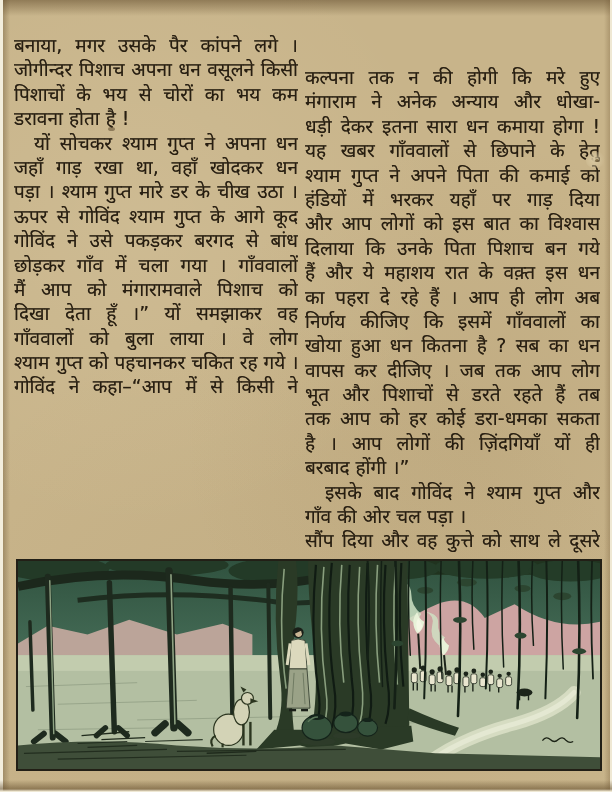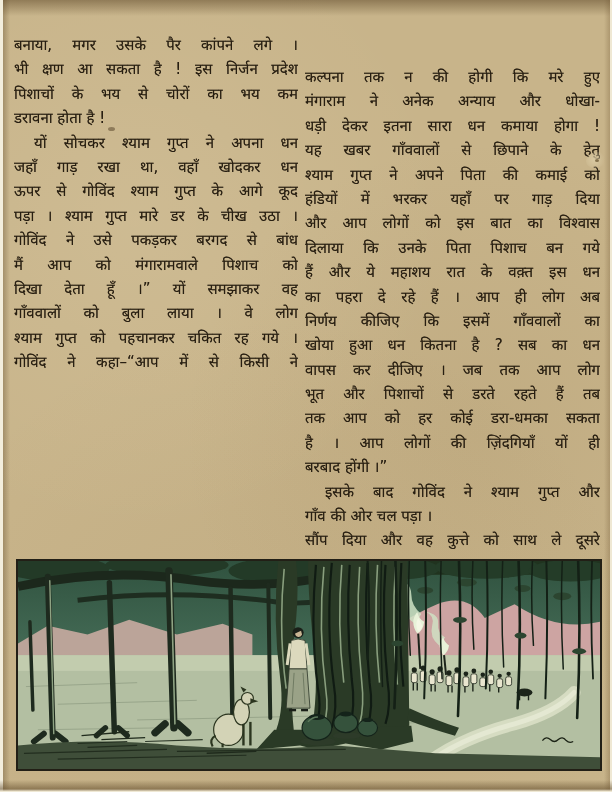--- a/index.html
+++ b/index.html
@@ -28,49 +28,50 @@
   .stain::after{content:"";position:absolute;left:9px;top:7px;width:4px;height:3px;border-radius:50%;
     background:rgba(90,70,35,.65);}
   .smudge{position:absolute;left:108px;top:127px;width:7px;height:4px;border-radius:50%;
     background:rgba(66,48,24,.45);}
   
   .text-area{position:absolute;left:14px;right:12px;top:33px;display:flex;gap:7px;}
   .col{overflow:hidden;}
   .col-left{width:284px;}
   .col-right{flex:1;margin-top:32px;}
   .line{
-    height:24.4px;line-height:24.4px;font-size:15px;color:#271e11;
+    height:24.4px;line-height:24.4px;font-size:19px;color:#271e11;
     text-align:justify;text-align-last:justify;white-space:nowrap;
     text-shadow:0 0 .4px rgba(39,30,17,.55);
   }
   .line.end{text-align-last:left;}
   .line.indent{text-indent:20px;}
   
   .illustration{
     position:absolute;left:16px;top:559px;width:586px;height:212px;margin:0;
     border:2px solid #221f16;box-sizing:border-box;background:#3c5e4c;
   }
   .illustration svg{display:block;width:100%;height:100%;}
 </style>
 </head>
 <body>
 
 <div class="page">
 
   <div class="text-area">
     <div class="col col-left">
         <div class="line">बनाया, मगर उसके पैर कांपने लगे ।</div>
-        <div class="line">भी क्षण आ सकता है ! इस निर्जन प्रदेश</div>
+        <div class="line">जोगीन्दर पिशाच अपना धन वसूलने किसी</div>
         <div class="line">पिशाचों के भय से चोरों का भय कम</div>
         <div class="line end">डरावना होता है !</div>
         <div class="line indent">यों सोचकर श्याम गुप्त ने अपना धन</div>
         <div class="line">जहाँ गाड़ रखा था, वहाँ खोदकर धन</div>
+        <div class="line">पड़ा । श्याम गुप्त मारे डर के चीख उठा ।</div>
         <div class="line">ऊपर से गोविंद श्याम गुप्त के आगे कूद</div>
-        <div class="line">पड़ा । श्याम गुप्त मारे डर के चीख उठा ।</div>
         <div class="line">गोविंद ने उसे पकड़कर बरगद से बांध</div>
+        <div class="line">छोड़कर गाँव में चला गया । गाँववालों</div>
         <div class="line">मैं आप को मंगारामवाले पिशाच को</div>
         <div class="line">दिखा देता हूँ ।” यों समझाकर वह</div>
         <div class="line">गाँववालों को बुला लाया । वे लोग</div>
         <div class="line">श्याम गुप्त को पहचानकर चकित रह गये ।</div>
         <div class="line">गोविंद ने कहा–“आप में से किसी ने</div>
       </div>
     <div class="col col-right">
         <div class="line">कल्पना तक न की होगी कि मरे हुए</div>
         <div class="line">मंगाराम ने अनेक अन्याय और धोखा-</div>
         <div class="line">धड़ी देकर इतना सारा धन कमाया होगा !</div>

